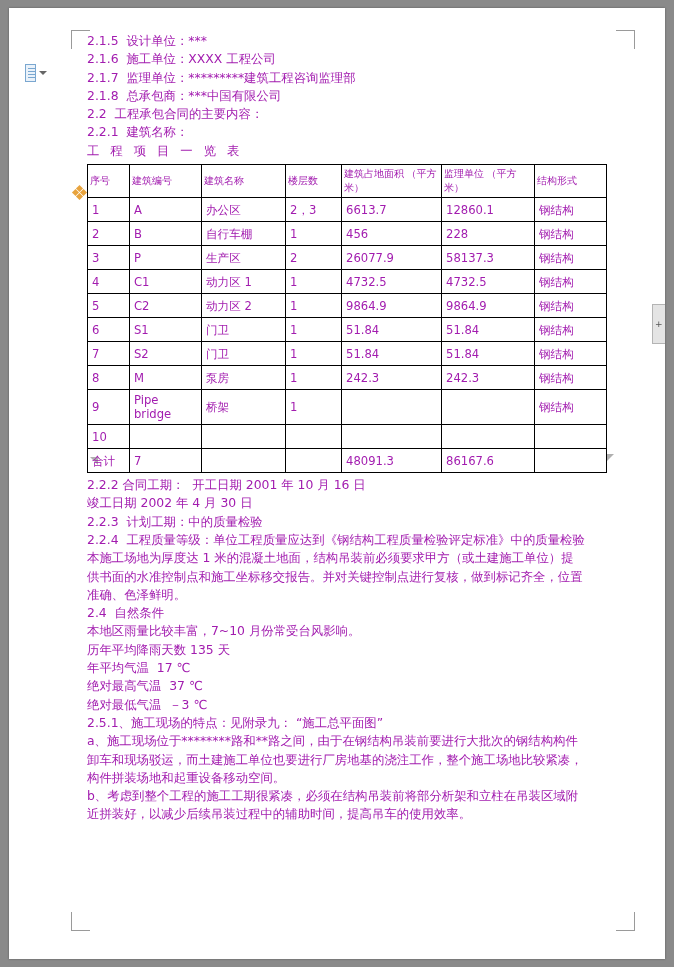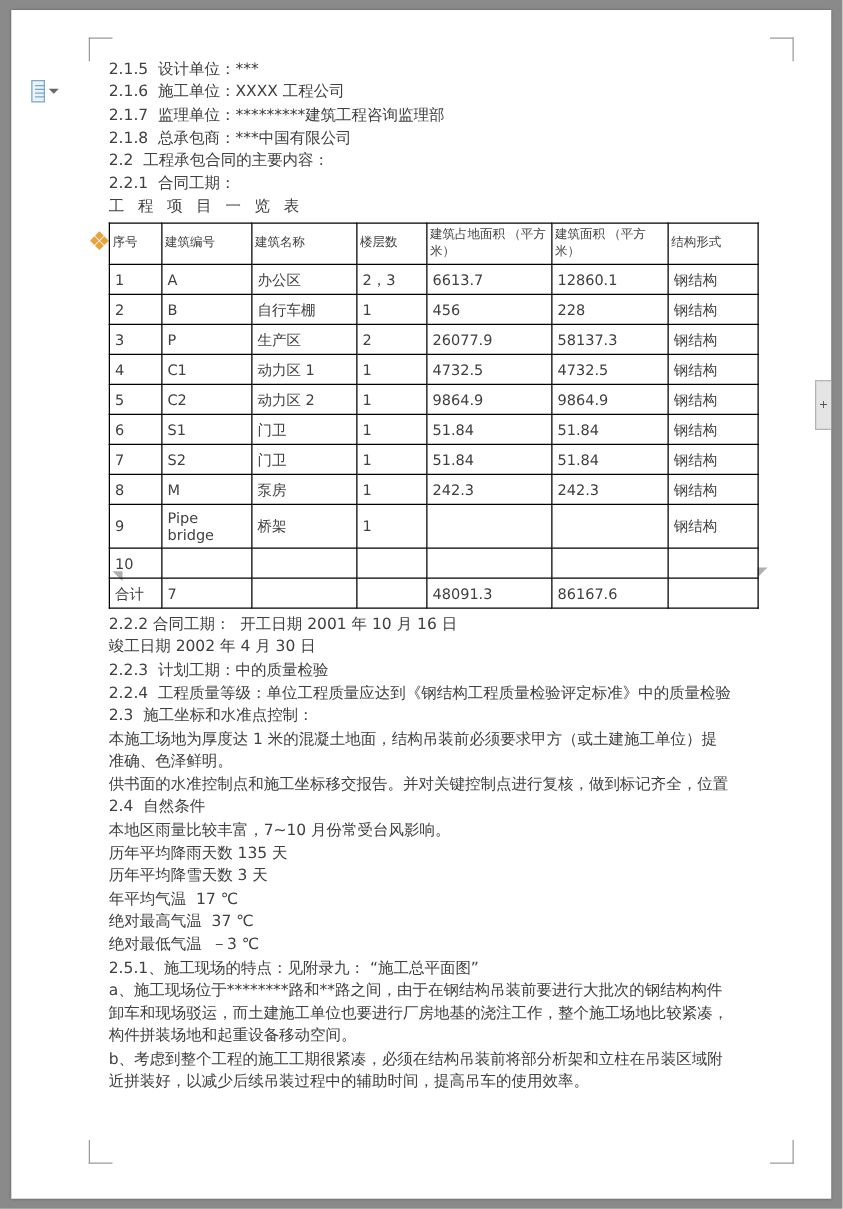--- a/index.html
+++ b/index.html
@@ -120,25 +120,25 @@
     width: 7px; height: 7px;
     color: #555;
     font-size: 9px;
     line-height: 7px;
     text-align: center;
   }
 
   .content {
     position: absolute;
     left: 78px;
-    top: 38px;
+    top: 24px;
     width: 522px;
     font-size: 12.4px;
     line-height: 18.3px;
-    color: #404040;
+    color: #a21caf;
   }
   .content p {
     margin: 0;
     white-space: pre-wrap;
   }
   .spaced {
     letter-spacing: 3.5px;
   }
 
   
@@ -212,21 +212,21 @@
     </div>
 
   <div class="content">
 
     <div>
       <p>2.1.5  设计单位：***</p>
       <p><span>2.1.6  施工单位：XXXX 工程公司</span></p>
       <p>2.1.7  监理单位：*********建筑工程咨询监理部</p>
       <p>2.1.8  总承包商：***中国有限公司</p>
       <p>2.2  工程承包合同的主要内容：</p>
-      <p>2.2.1  合同工期：</p>
+      <p>2.2.1  建筑名称：</p>
       <p class="spaced">工 程 项 目 一 览 表</p>
     </div>
 
     <table class="proj">
       <colgroup>
         <col class="col-0">
           <col class="col-1">
           <col class="col-2">
           <col class="col-3">
         <col class="col-4">
@@ -234,21 +234,21 @@
           <col class="col-6">
       </colgroup>
       <thead>
         <tr>
           <th>序号</th>
           <th>建筑编号</th>
           <th>建筑名称</th>
           <th>楼层数</th>
           <th class="two-line">建筑占地面积
 （平方米）</th>
-          <th class="two-line">建筑面积
+          <th class="two-line">监理单位
 （平方米）</th>
           <th>结构形式</th>
         </tr>
       </thead>
       <tbody id="table-body">
           <tr>
             <td>1</td>
             <td>A</td>
             <td>办公区</td>
             <td>2，3</td>
@@ -347,28 +347,26 @@
             <td class="ctr"></td>
           </tr>
         </tbody>
     </table>
 
     <div class="tail-block">
       <p>2.2.2 合同工期：  开工日期 2001 年 10 月 16 日</p>
       <p>竣工日期 2002 年 4 月 30 日</p>
       <p>2.2.3  计划工期：中的质量检验</p>
       <p>2.2.4  工程质量等级：单位工程质量应达到《钢结构工程质量检验评定标准》中的质量检验</p>
-      <p>2.3  施工坐标和水准点控制：</p>
       <p>本施工场地为厚度达 1 米的混凝土地面，结构吊装前必须要求甲方（或土建施工单位）提</p>
+      <p>供书面的水准控制点和施工坐标移交报告。并对关键控制点进行复核，做到标记齐全，位置</p>
       <p>准确、色泽鲜明。</p>
-      <p>供书面的水准控制点和施工坐标移交报告。并对关键控制点进行复核，做到标记齐全，位置</p>
       <p>2.4  自然条件</p>
       <p>本地区雨量比较丰富，7~10 月份常受台风影响。</p>
       <p>历年平均降雨天数 135 天</p>
-      <p>历年平均降雪天数 3 天</p>
       <p>年平均气温  17 ℃</p>
       <p>绝对最高气温  37 ℃</p>
       <p>绝对最低气温  －3 ℃</p>
       <p>2.5.1、施工现场的特点：见附录九： “施工总平面图”</p>
       <p>a、施工现场位于********路和**路之间，由于在钢结构吊装前要进行大批次的钢结构构件</p>
       <p>卸车和现场驳运，而土建施工单位也要进行厂房地基的浇注工作，整个施工场地比较紧凑，</p>
       <p>构件拼装场地和起重设备移动空间。</p>
       <p>b、考虑到整个工程的施工工期很紧凑，必须在结构吊装前将部分析架和立柱在吊装区域附</p>
       <p>近拼装好，以减少后续吊装过程中的辅助时间，提高吊车的使用效率。</p>
     </div>

